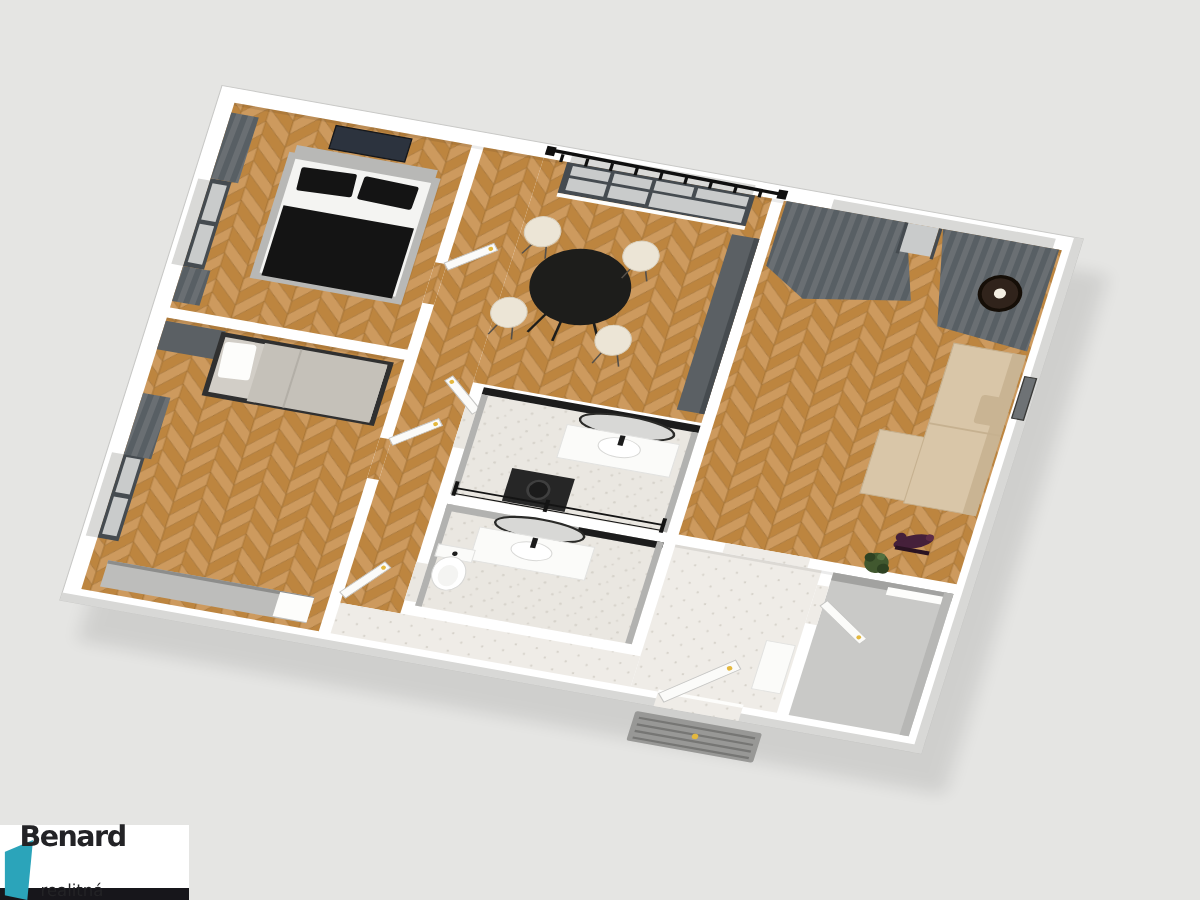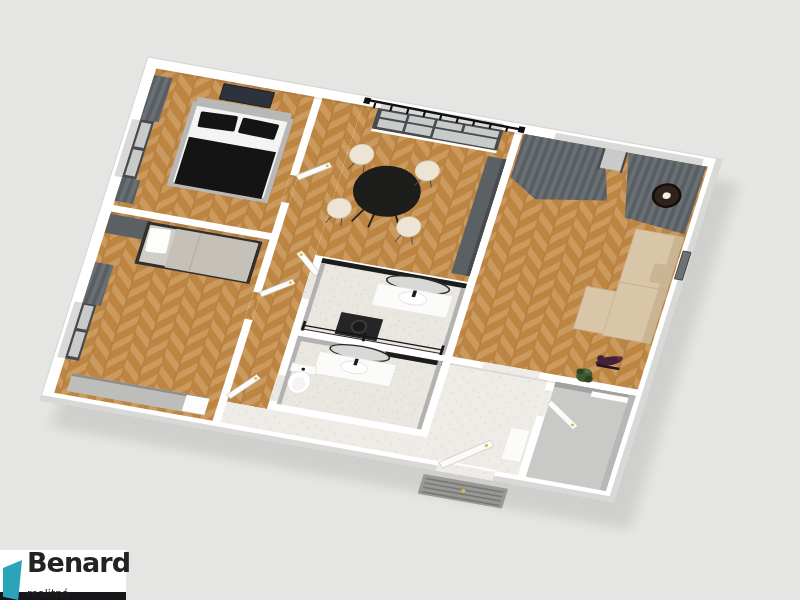--- a/index.html
+++ b/index.html
@@ -49,21 +49,21 @@
   .graywall2{fill:#a2a2a0} .graywall3{fill:#b7b7b5}
   .sinkw{fill:#ffffff;stroke:#d8d8d6;stroke-width:.8}
   .sinkin{fill:#f4f4f2}
 
   
   .logo{position:absolute;left:0;top:550px;width:126px;height:50px}
   .logo-white{position:absolute;left:0;top:0;width:126px;height:42px;background:#ffffff}
   .logo-bar{position:absolute;left:0;top:42px;width:126px;height:8px;background:var(--logo_bar)}
   .logo-mark{position:absolute;left:3px;top:10px;width:19px;height:40px;background:var(--logo_accent);
              clip-path:polygon(0 20%,100% 0,80% 100%,0 92%)}
-  .logo-name{position:absolute;left:27px;top:-3px;font-size:27px;font-weight:bold;
+  .logo-name{position:absolute;left:13px;top:-3px;font-size:19px;font-weight:bold;
              letter-spacing:-1px;color:var(--logo_text)}
   .logo-tag{position:absolute;left:27px;top:37px;font-size:11px;color:var(--logo_text)}
 </style>
 </head>
 <body>
 
 <div id="stage">
 
 <svg id="plan-svg" width="800" height="600" viewBox="0 0 800 600">
   <defs>

